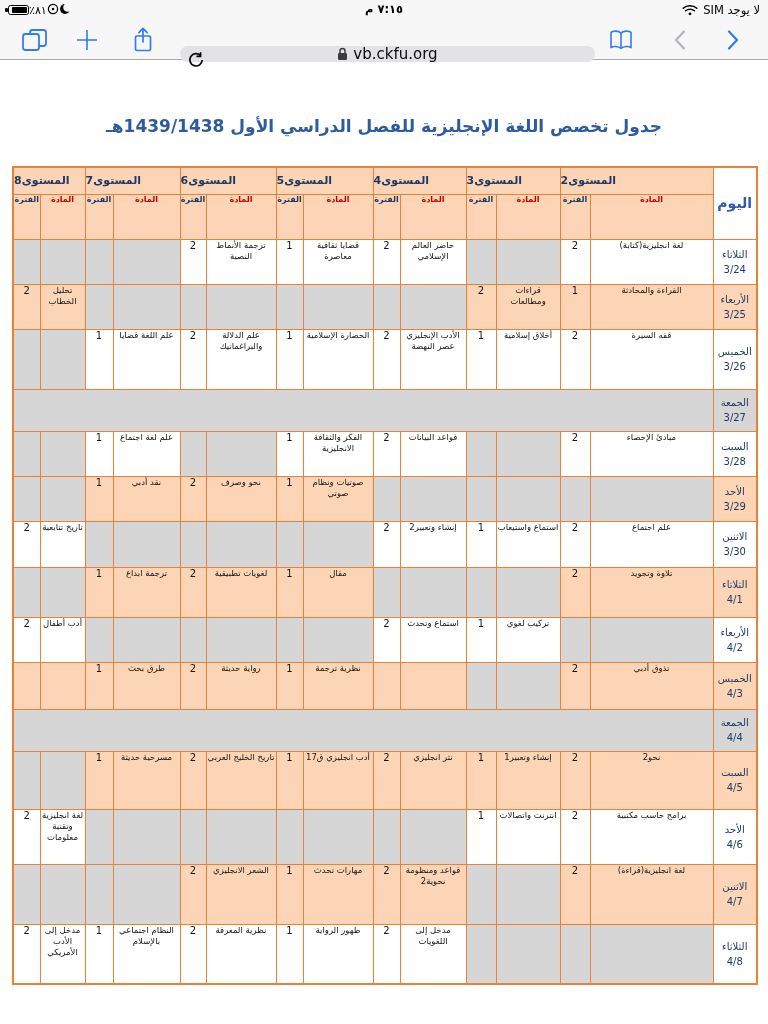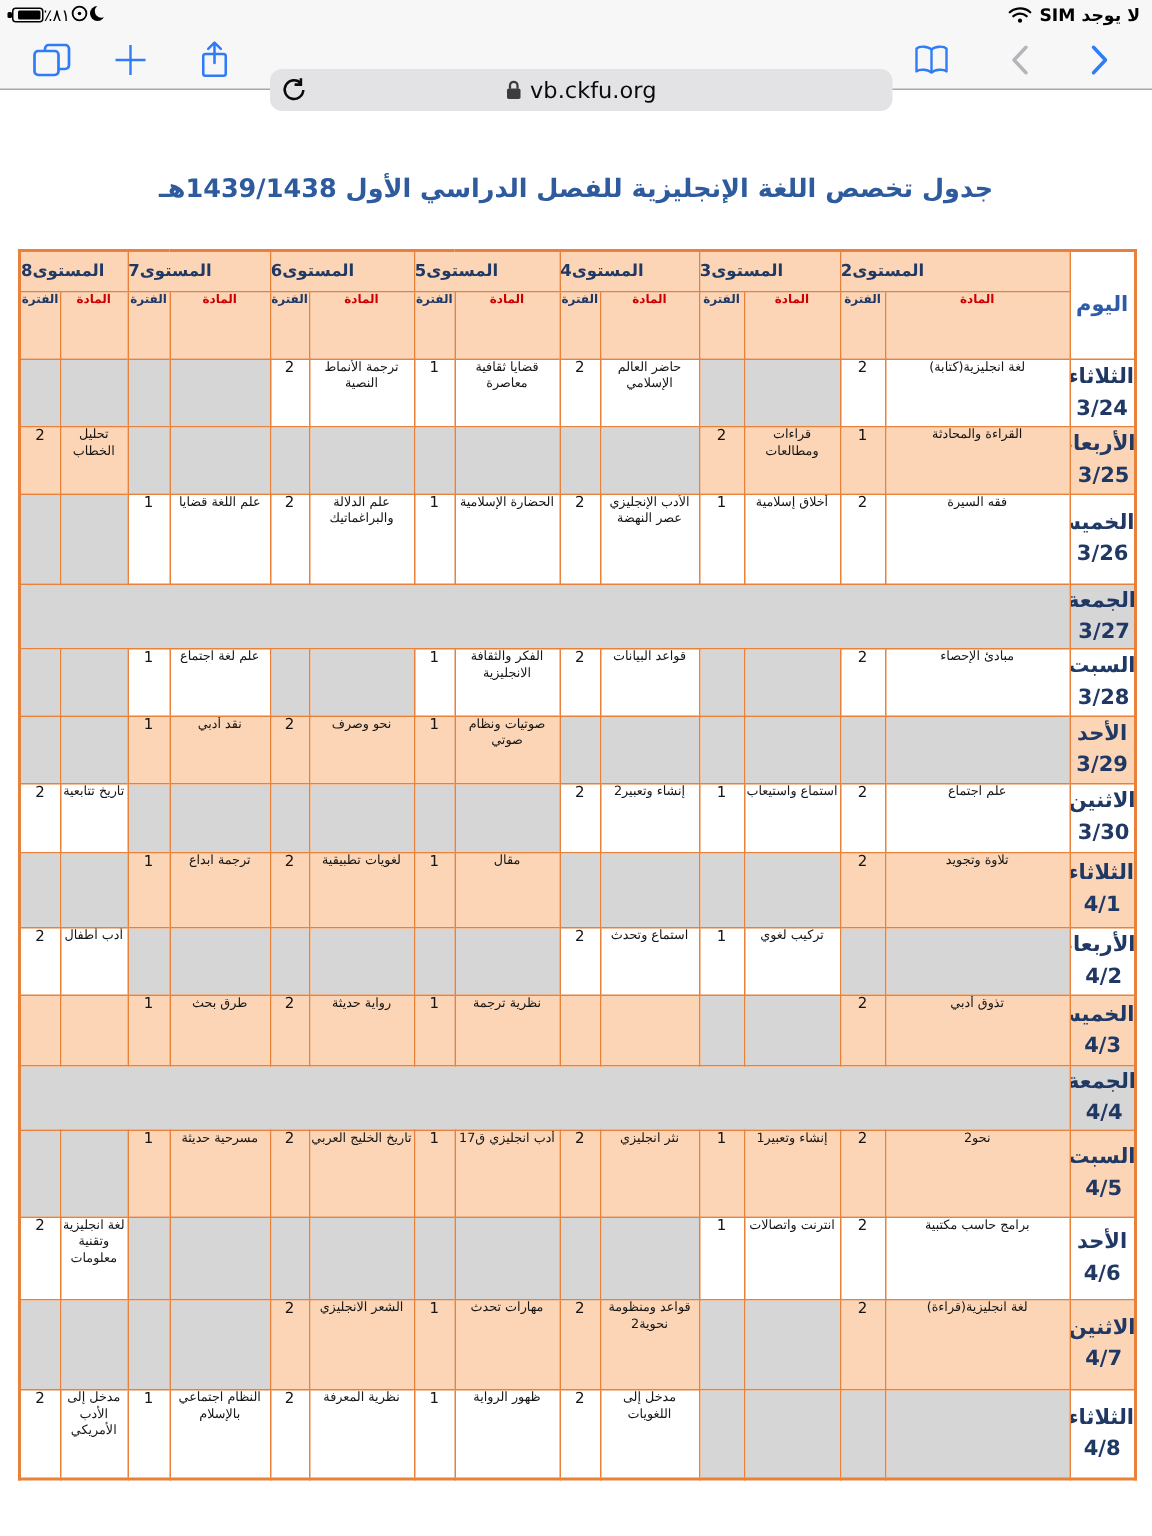--- a/index.html
+++ b/index.html
@@ -10,37 +10,37 @@
   }
   
   .chrome{position:absolute;top:0;left:0;width:768px;height:60px;background:#f7f7f8;border-bottom:1px solid #a9a9ac;box-sizing:border-box;}
   .status-bar{position:absolute;top:0;left:0;right:0;height:20px;font-size:11px;color:#000;}
   .sb-left{position:absolute;left:8px;top:0;height:20px;display:flex;align-items:center;gap:0;}
   .battery{width:21px;height:10px;border:1px solid #000;border-radius:2.5px;position:relative;box-sizing:border-box;}
   .battery::before{content:'';position:absolute;left:-4px;top:2px;width:2.5px;height:4px;background:#000;border-radius:1px;}
   .battery-fill{position:absolute;right:1px;top:1px;bottom:1px;width:78%;background:#000;border-radius:1px;}
   .sb-pct{font-size:11px;}
   .sb-time{position:absolute;left:0;right:0;top:2px;text-align:center;font-weight:bold;font-size:11.5px;}
-  .sb-right{position:absolute;right:8px;top:0;height:20px;display:flex;align-items:center;gap:5px;font-weight:bold;font-size:11.5px;}
+  .sb-right{position:absolute;right:8px;top:0;height:20px;display:flex;align-items:center;gap:5px;font-weight:normal;font-size:11.5px;}
   .toolbar{position:absolute;top:20px;left:0;right:0;height:40px;}
   .tb-icon{position:absolute;top:0;height:40px;display:flex;align-items:center;justify-content:center;cursor:pointer;}
-  .url-pill{position:absolute;left:180px;top:26px;width:415px;height:28px;background:#e3e3e6;border-radius:8px;}
+  .url-pill{position:absolute;left:180px;top:26px;width:415px;height:16px;background:#e3e3e6;border-radius:8px;}
   .url-center{position:absolute;left:0;right:0;top:0;bottom:0;display:flex;align-items:center;justify-content:center;gap:5px;font-size:15px;color:#0a0a0a;}
   .reload{position:absolute;left:7px;top:5px;}
   
   .page-title{position:absolute;top:116px;left:0;width:768px;text-align:center;margin:0;
     font-size:17px;font-weight:bold;color:var(--titleblue);}
   table.tt{position:absolute;top:166px;right:10px;width:744px;border-collapse:collapse;table-layout:fixed;direction:rtl;border:2px solid var(--border);}
   table.tt th, table.tt td{border:1px solid var(--border);padding:0;overflow:hidden;box-sizing:border-box;}
   .day-h{background:#fff;color:#2e5ba8;font-weight:bold;font-size:14px;text-align:center;}
   .lvl-h{background:var(--peach);color:var(--navy);font-weight:bold;font-size:11px;text-align:left;height:27px;}
   .sub-h{background:var(--peach);font-size:8px;font-weight:bold;vertical-align:top;text-align:center;padding-top:2px;height:45px;}
   .sub-h.s{color:var(--red);}
   .sub-h.p{color:var(--navy);}
-  td.day{font-weight:bold;color:var(--navy);text-align:center;font-size:14px;vertical-align:middle;line-height:1.5;}
+  td.day{font-weight:normal;color:var(--navy);text-align:center;font-size:10px;vertical-align:middle;line-height:1.5;}
   td.subj{font-size:8.5px;color:#151515;text-align:center;vertical-align:top;padding-top:3px;line-height:1.3;}
   td.per{font-size:10px;color:#151515;text-align:center;vertical-align:top;padding-top:2px;}
   .bg-plain{background:#ffffff;}
   .bg-peach{background:var(--peach);}
   .bg-grey{background:var(--grey);}
 </style>
 </head>
 <body>
 
 <div class="chrome">
@@ -56,20 +56,21 @@
             <circle cx="6" cy="6" r="1.2" fill="#000"></circle>
           </svg>
       </span>
       <span>
         <svg width="12" height="12" viewBox="0 0 12 12">
             <circle cx="6" cy="6" r="5" fill="#000"></circle>
             <circle cx="8.6" cy="4.4" r="4.4" fill="#f7f7f8"></circle>
           </svg>
       </span>
     </div>
+    <div class="sb-time" dir="rtl">٧:١٥ م</div>
     <div class="sb-right">
       <svg width="16" height="12" viewBox="0 0 16 12">
         <path d="M1.2 4.2 C4.8 0.8 11.2 0.8 14.8 4.2" fill="none" stroke="#000" stroke-width="1.5" stroke-linecap="round"></path>
         <path d="M3.6 6.8 C6.1 4.6 9.9 4.6 12.4 6.8" fill="none" stroke="#000" stroke-width="1.5" stroke-linecap="round"></path>
         <circle cx="8" cy="9.8" r="1.4" fill="#000"></circle>
       </svg>
       <span dir="rtl">لا يوجد SIM</span>
     </div>
   </div>
 

